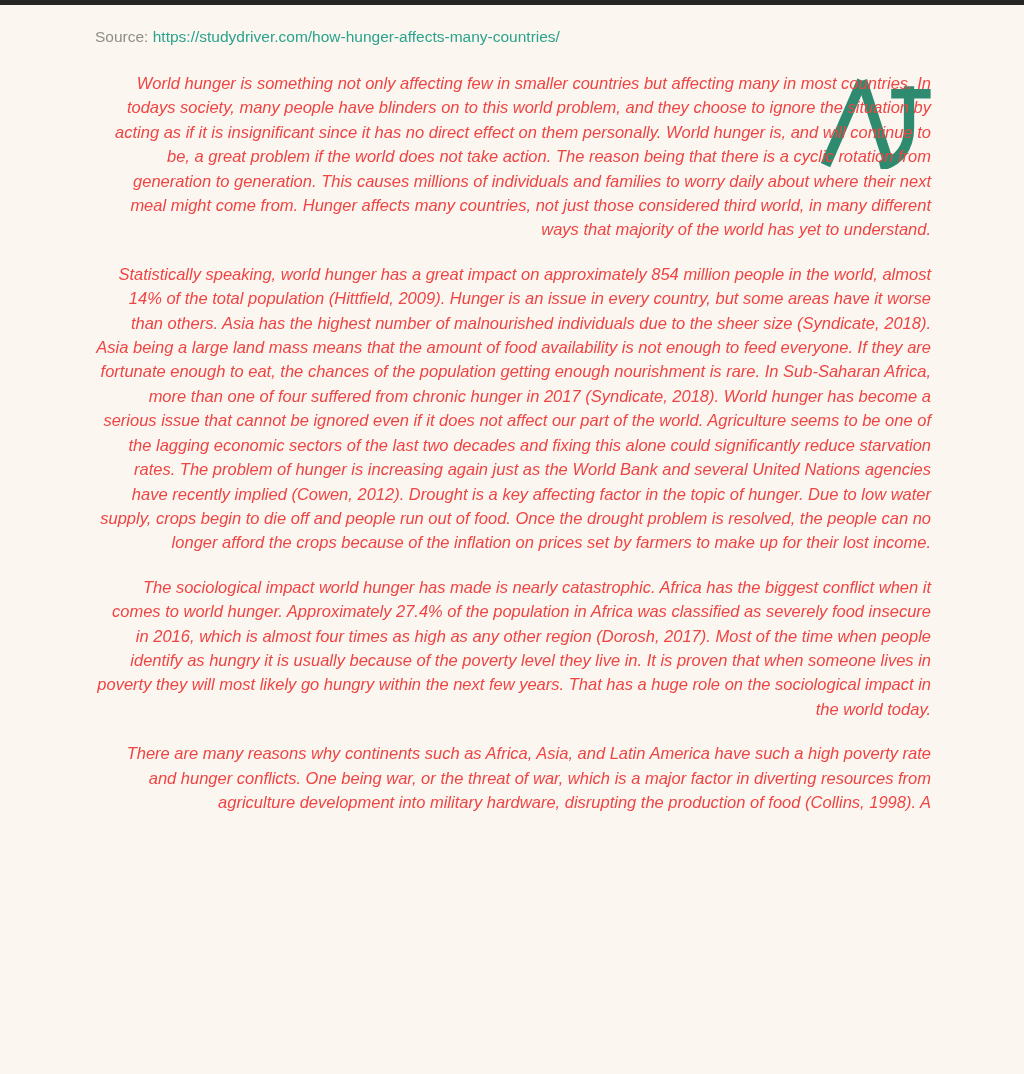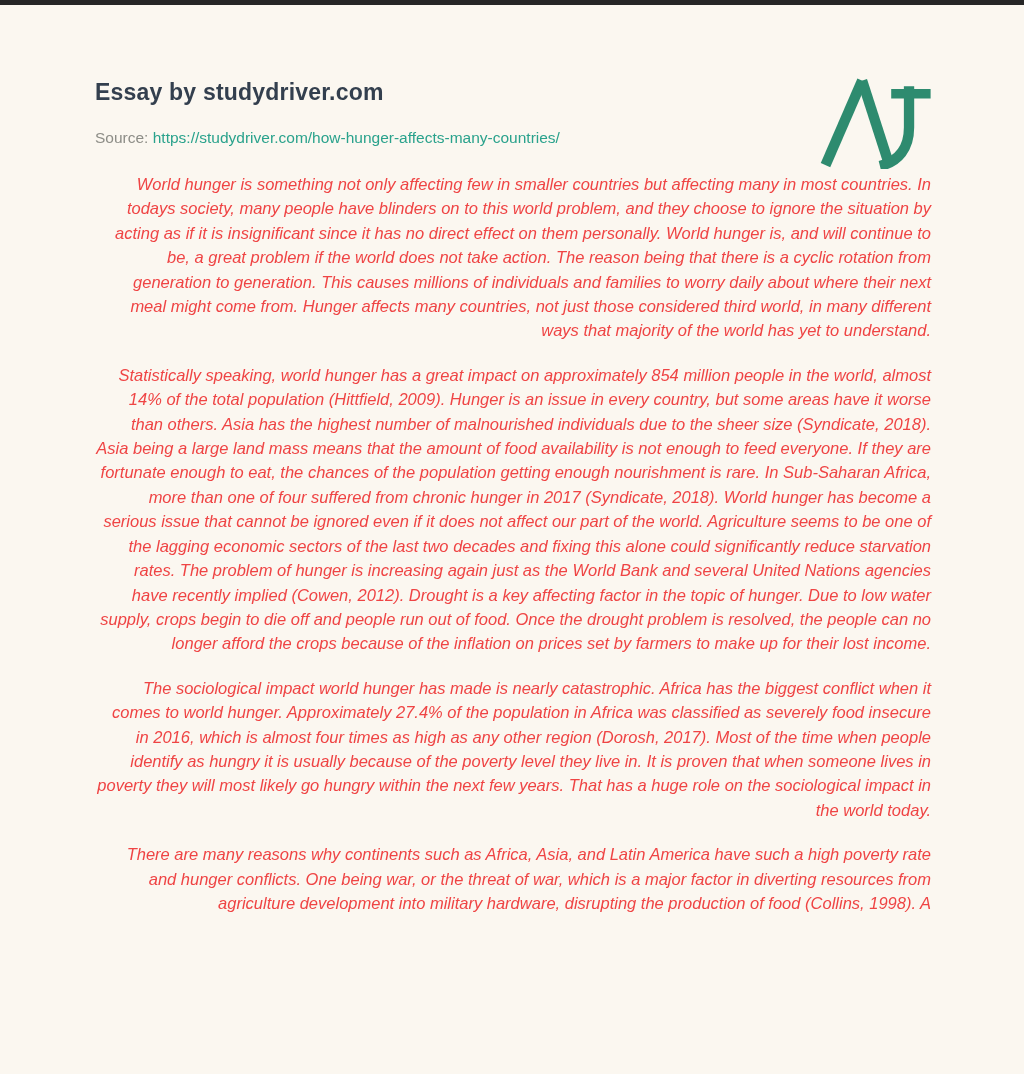--- a/index.html
+++ b/index.html
@@ -69,21 +69,20 @@
 
   <path d="M8 98 L47 8" stroke="#2e8b6f" stroke-width="11" stroke-linecap="butt"></path>
   <path d="M47 8 L76 98" stroke="#2e8b6f" stroke-width="11" stroke-linecap="butt"></path>
 
   <path d="M97 14 L97 58 C97 80 86 94 66 99" stroke="#2e8b6f" stroke-width="11" stroke-linecap="butt"></path>
   <path d="M78 22 L120 22" stroke="#2e8b6f" stroke-width="10" stroke-linecap="butt"></path>
 </svg>
 
 <div class="content">
 
-  <div class="essay-by">Essay by studydriver.com</div>
 
   <div class="source-line">
     <span>Source:</span>
     <a href="#">https://studydriver.com/how-hunger-affects-many-countries/</a>
   </div>
 
 
   <div class="body-text">
     <p>World hunger is something not only affecting few in smaller countries but affecting many in most countries. In todays society, many people have blinders on to this world problem, and they choose to ignore the situation by acting as if it is insignificant since it has no direct effect on them personally. World hunger is, and will continue to be, a great problem if the world does not take action. The reason being that there is a cyclic rotation from generation to generation. This causes millions of individuals and families to worry daily about where their next meal might come from. Hunger affects many countries, not just those considered third world, in many different ways that majority of the world has yet to understand.</p>
     <p>Statistically speaking, world hunger has a great impact on approximately 854 million people in the world, almost 14% of the total population (Hittfield, 2009). Hunger is an issue in every country, but some areas have it worse than others. Asia has the highest number of malnourished individuals due to the sheer size (Syndicate, 2018). Asia being a large land mass means that the amount of food availability is not enough to feed everyone. If they are fortunate enough to eat, the chances of the population getting enough nourishment is rare. In Sub-Saharan Africa, more than one of four suffered from chronic hunger in 2017 (Syndicate, 2018). World hunger has become a serious issue that cannot be ignored even if it does not affect our part of the world. Agriculture seems to be one of the lagging economic sectors of the last two decades and fixing this alone could significantly reduce starvation rates. The problem of hunger is increasing again just as the World Bank and several United Nations agencies have recently implied (Cowen, 2012). Drought is a key affecting factor in the topic of hunger. Due to low water supply, crops begin to die off and people run out of food. Once the drought problem is resolved, the people can no longer afford the crops because of the inflation on prices set by farmers to make up for their lost income.</p>

